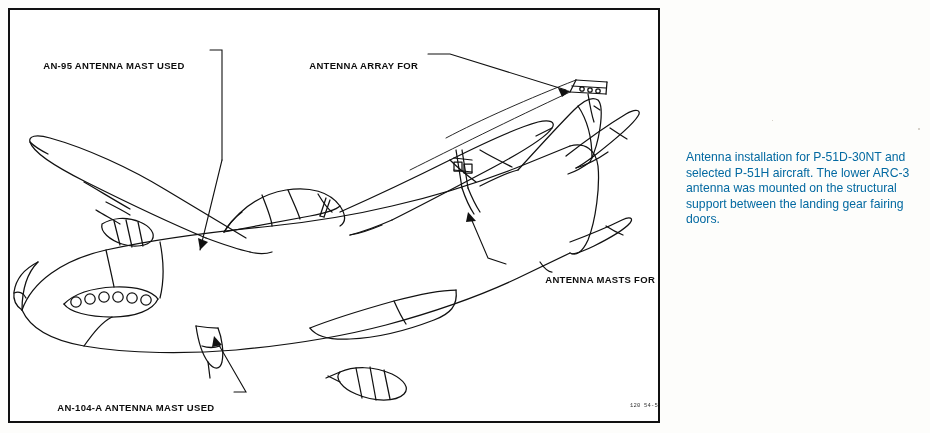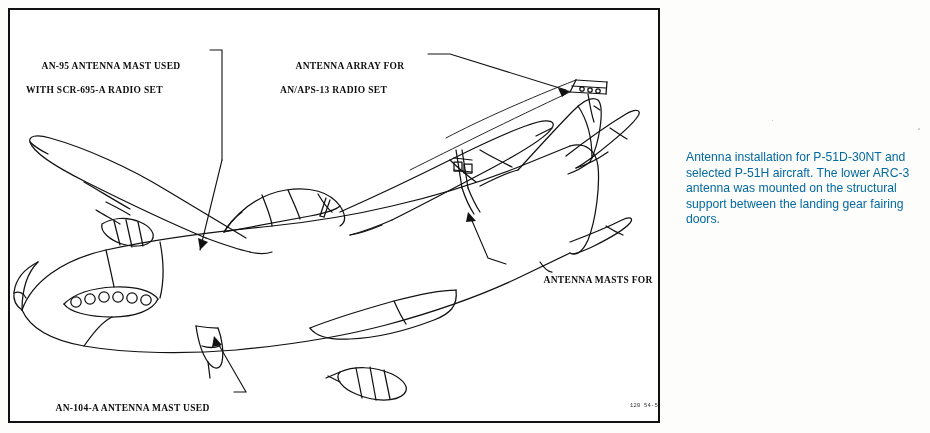--- a/index.html
+++ b/index.html
@@ -33,33 +33,33 @@
     overflow: hidden;
   }
   .figure-svg {
     position: absolute;
     left: 0;
     top: 0;
   }
   
   .callout {
     position: absolute;
-    font-family: Liberation Serif, serif;
+    font-family: Liberation Sans, sans-serif;
     font-size: 9.5px;
     line-height: 12px;
     letter-spacing: 0.3px;
     color: #0d0d0d;
     white-space: pre;
     font-weight: 700;
   }
   .callout-line2 {
     display: block;
   }
   #callout-an95      { left: 16px;  top: 38px; }
-  #callout-array     { left: 270px; top: 38px; }
+  #callout-array     { left: 282px; top: 38px; }
   #callout-masts     { left: 498px; top: 252px; margin-left: 20px; }
   #callout-an104     { left: 30px;  top: 380px; }
   .fig-code {
     position: absolute;
     left: 620px;
     top: 392px;
     font-family: "Liberation Mono", monospace;
     font-size: 5.5px;
     letter-spacing: 0.2px;
     color: #333;
@@ -243,26 +243,24 @@
         <path d="M496 254 L 478 248 L 460 206"></path>
         <polygon points="458,202 466,211 456,212" fill="#111111" stroke="none"></polygon>
 
         <path d="M224 382 L 236 382 L 206 330"></path>
         <polygon points="204,326 212,335 202,337" fill="#111111" stroke="none"></polygon>
       </g>
     </svg>
 
     <div class="callout" id="callout-an95">
       <span>AN-95 ANTENNA MAST USED</span>
-      <span class="callout-line2">WITH SCR-695-A RADIO SET</span>
     </div>
 
     <div class="callout" id="callout-array">
       <span>ANTENNA ARRAY FOR</span>
-      <span class="callout-line2">AN/APS-13 RADIO SET</span>
     </div>
 
     <div class="callout" id="callout-masts">
       <span>ANTENNA MASTS FOR</span>
     </div>
 
     <div class="callout" id="callout-an104">
       <span>AN-104-A ANTENNA MAST USED</span>
       
     </div>

